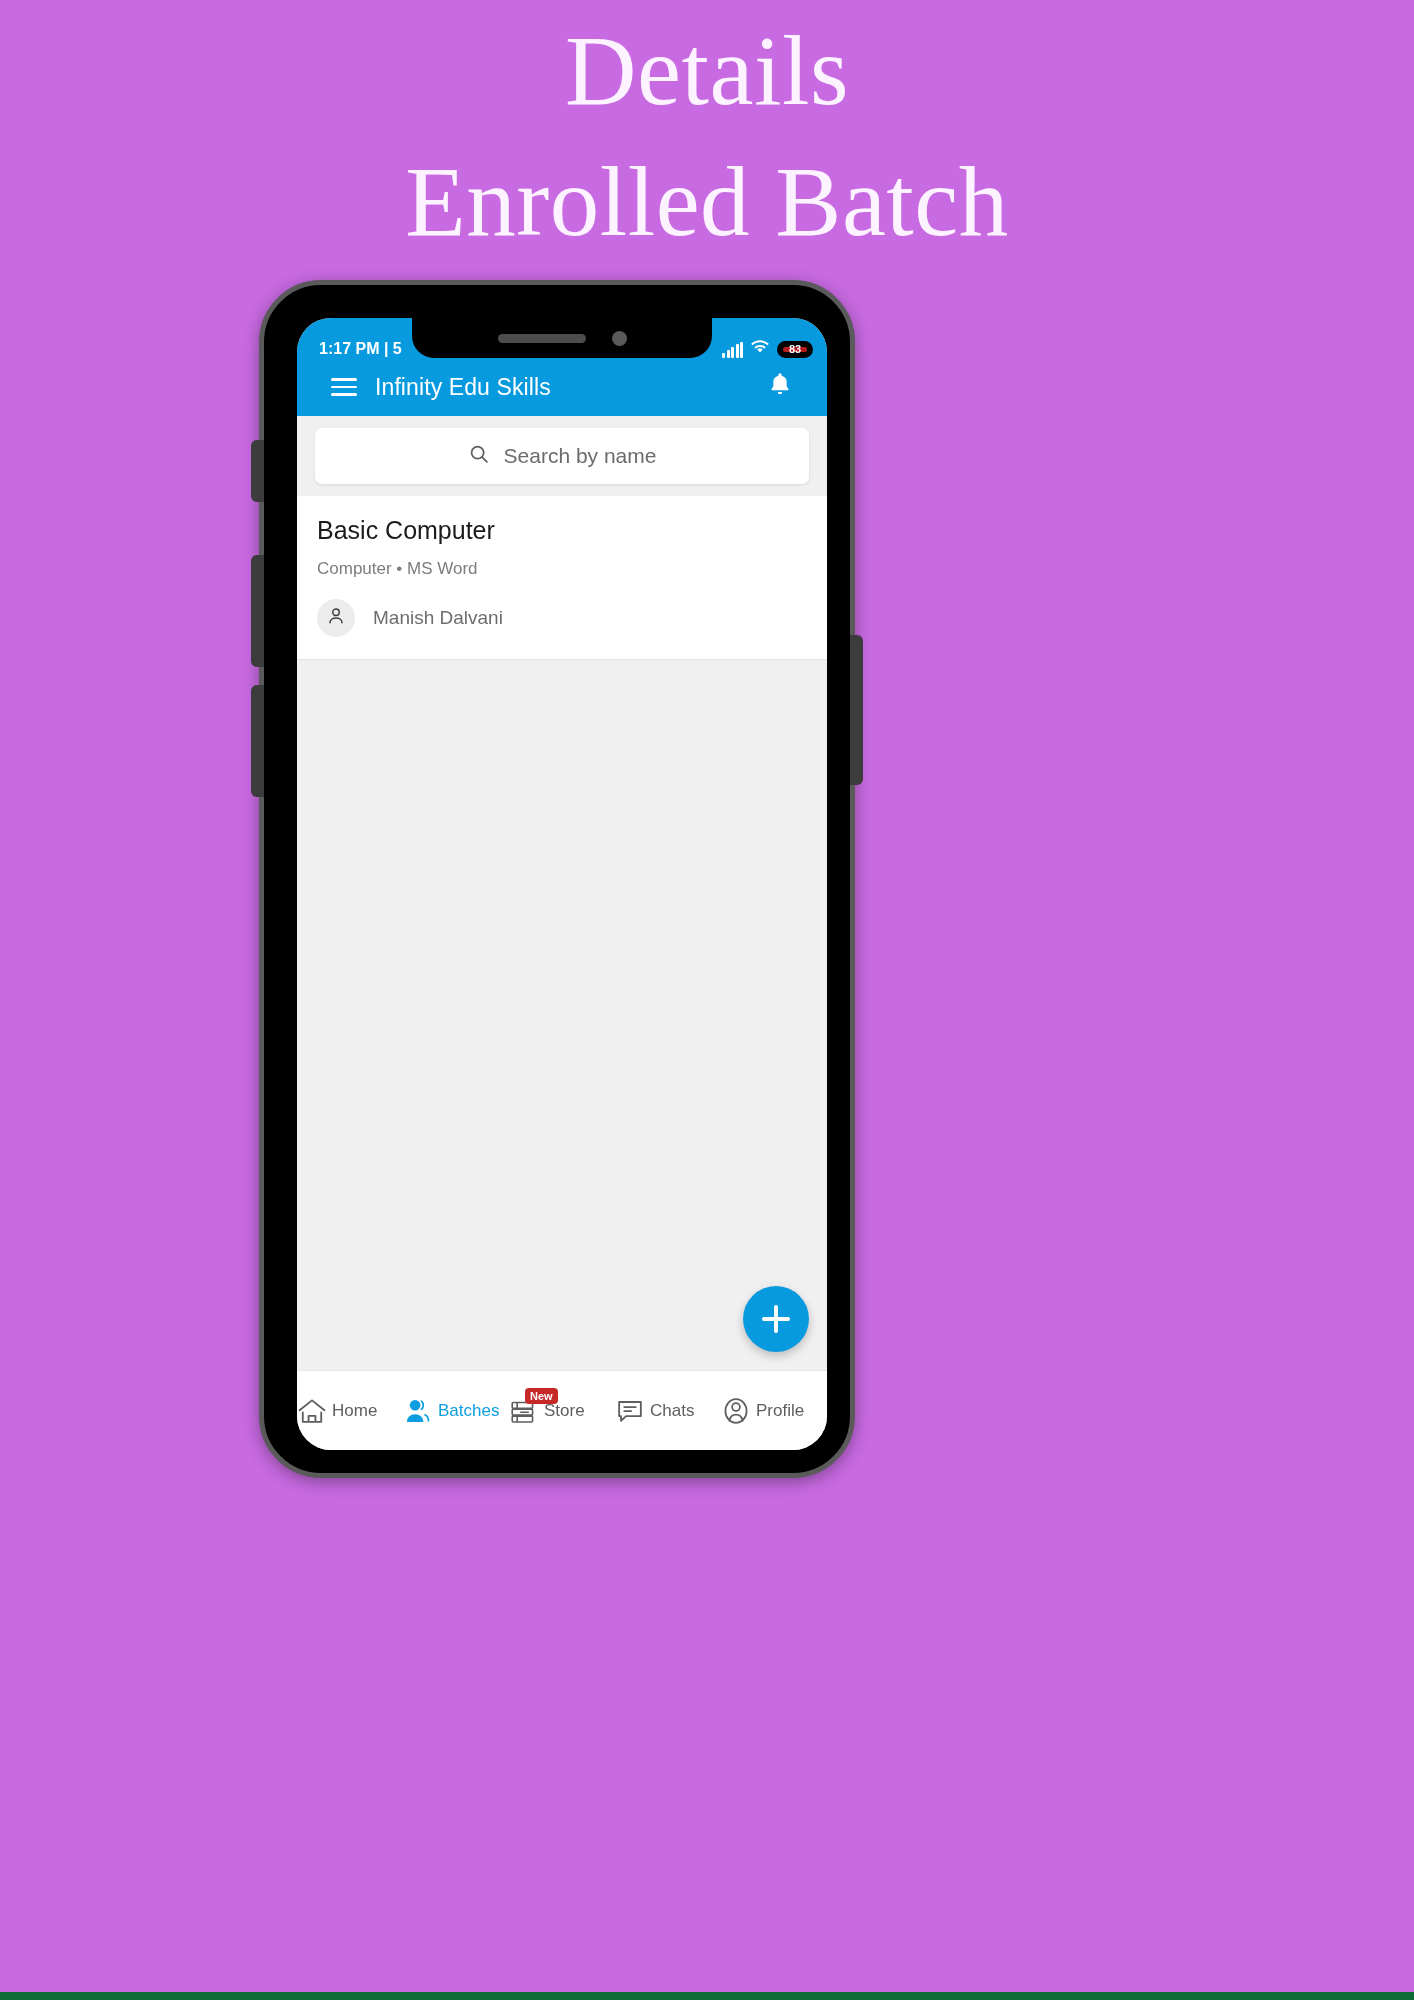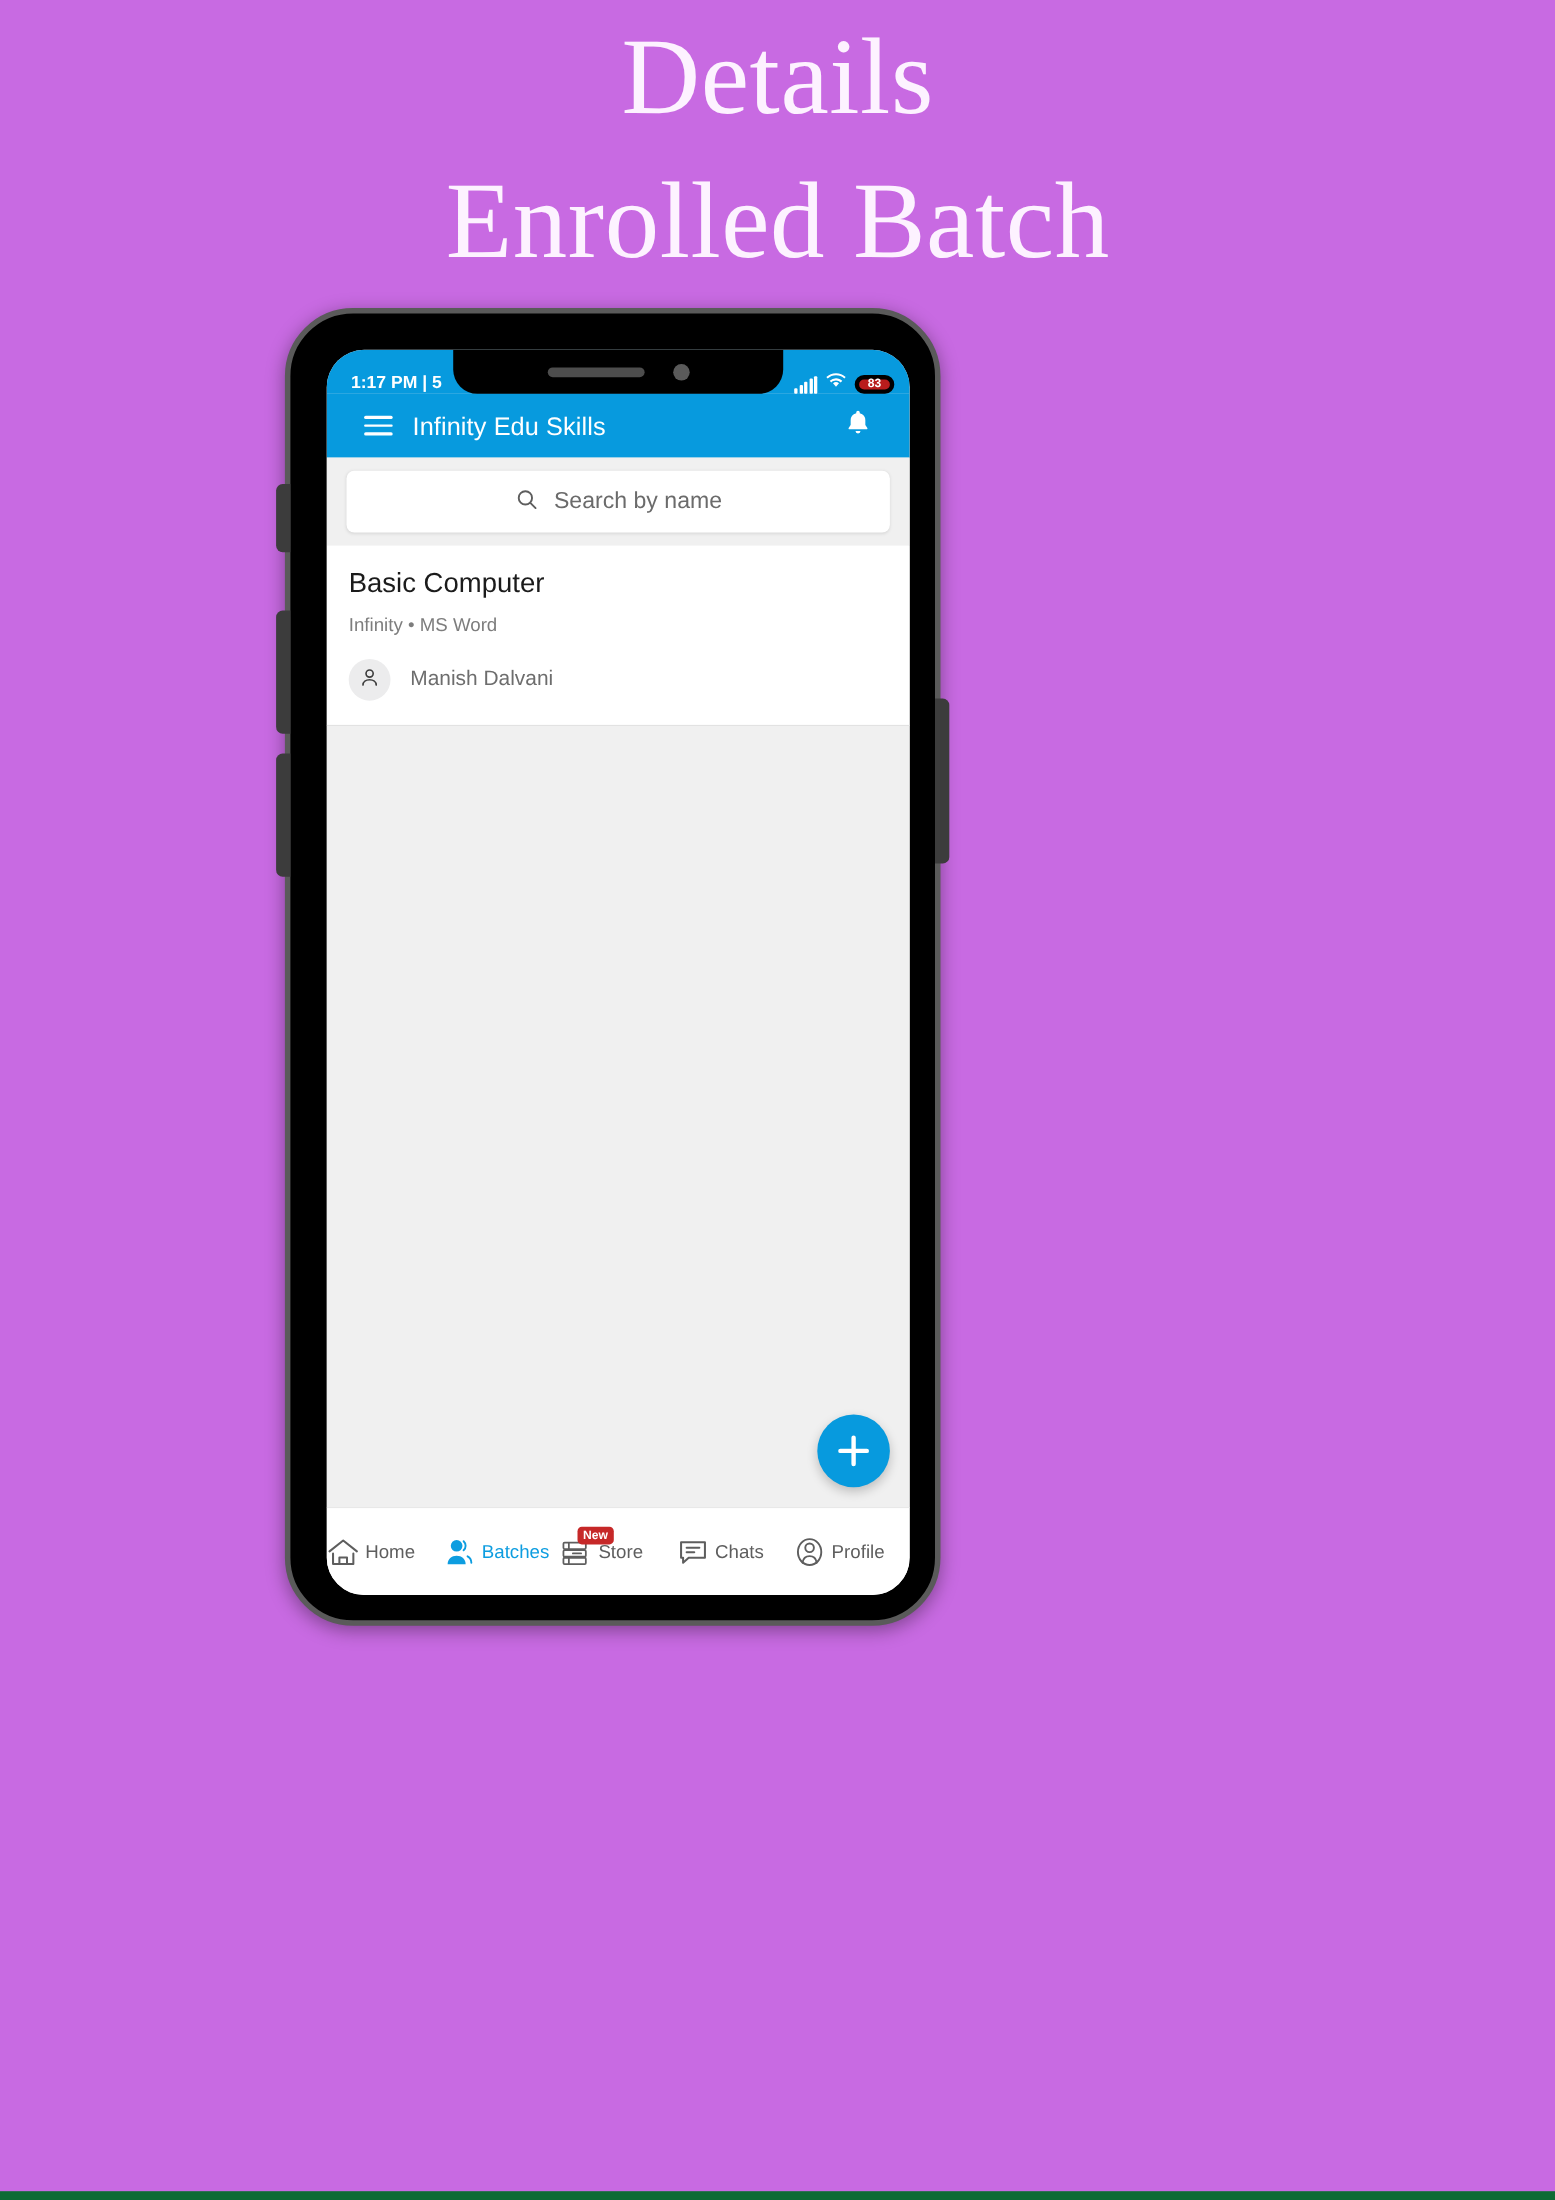--- a/index.html
+++ b/index.html
@@ -130,21 +130,21 @@
   }
   .sig-bars { display: flex; align-items: flex-end; gap: 1.5px; height: 15px; }
   .sig-bars i { display:block; width: 3px; background: #fff; border-radius: 1px; }
   .sig-bars i:nth-child(1){ height: 5px; }
   .sig-bars i:nth-child(2){ height: 8px; }
   .sig-bars i:nth-child(3){ height: 11px; }
   .sig-bars i:nth-child(4){ height: 14px; }
   .sig-bars i:nth-child(5){ height: 16px; }
 
   #battery {
-    border: 4px solid #000000;
+    border: 6px solid #000000;
     border-radius: 9px;
     height: 17px;
     min-width: 36px;
     padding: 0 4px;
     display: flex;
     align-items: center;
     justify-content: center;
     background: #b91c1c;
     font-size: 11px;
     font-weight: bold;
@@ -347,21 +347,21 @@
           </svg>
         </span>
         <span id="search-placeholder">Search by name</span>
       </div>
     </div>
 
 
     <div id="batch-list">
       <div class="batch-card">
         <div class="batch-name">Basic Computer</div>
-        <div class="batch-sub">Infinity  • MS Word</div>
+        <div class="batch-sub">Computer  • MS Word</div>
         <div class="batch-owner">
           <span class="owner-avatar">
             <span>
               <svg width="20" height="20" viewBox="0 0 24 24">
                 <circle cx="12" cy="7.6" r="3.9" fill="none" stroke="#3f3f3f" stroke-width="1.8"></circle>
                 <path d="M4.8 20.2c0-3.7 3.2-5.9 7.2-5.9s7.2 2.2 7.2 5.9" fill="none" stroke="#3f3f3f" stroke-width="1.8" stroke-linecap="round"></path>
               </svg>
             </span>
           </span>
           <span class="owner-name">Manish Dalvani</span>

